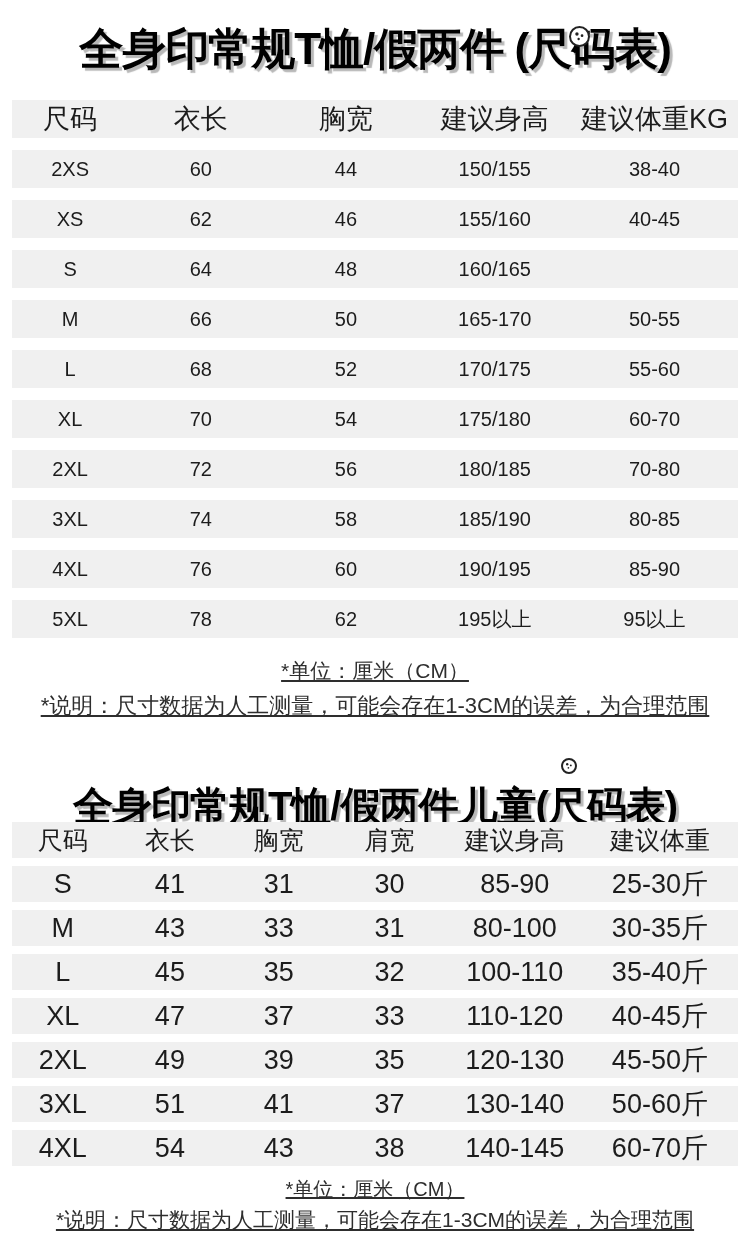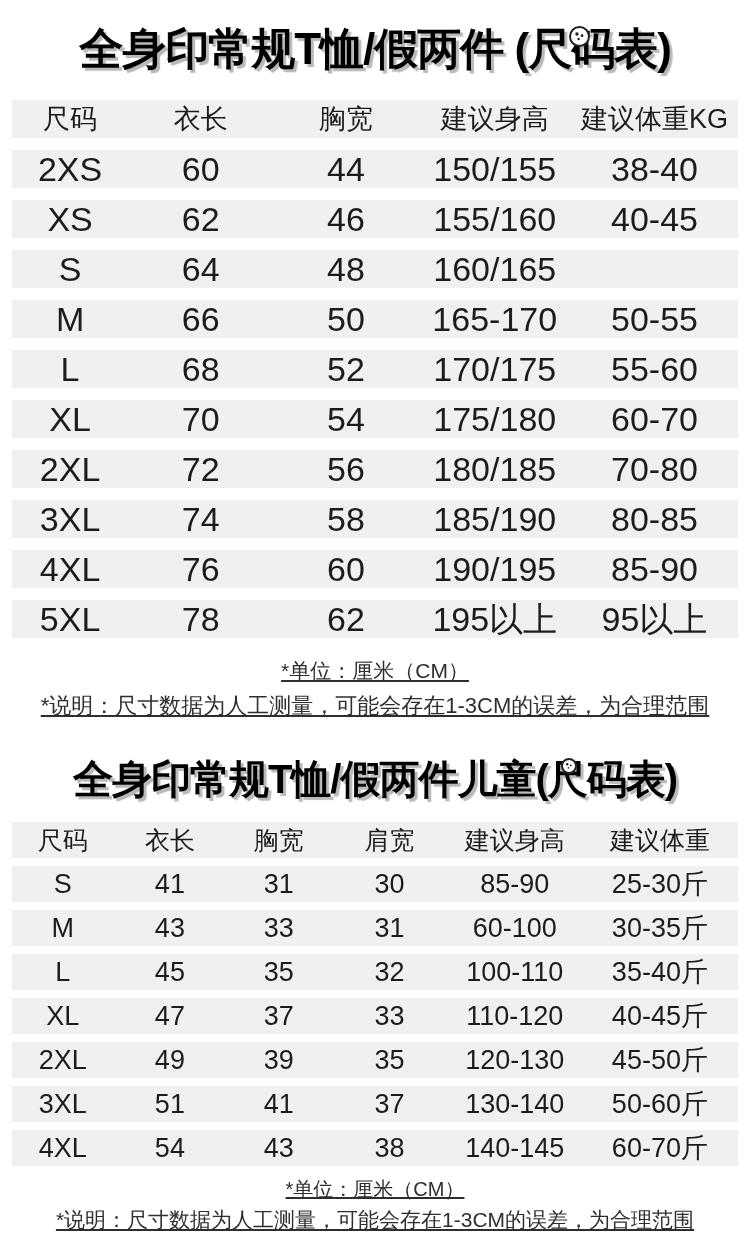--- a/index.html
+++ b/index.html
@@ -13,32 +13,32 @@
   }
   .page { position: relative; width: 750px; height: 986px; background: #fff; }
 
   .main-title {
     position: absolute; left: 0; width: 750px;
     text-align: center; font-weight: 900; color: #000;
     letter-spacing: -1px; white-space: nowrap;
     text-shadow: 3px 3px 1px rgba(0,0,0,0.28);
   }
   #title-adult { top: 20px; font-size: 44px; }
-  #title-kids  { top: 752px; font-size: 40px; }
+  #title-kids  { top: 779px; font-size: 40px; }
 
   .size-table { position: absolute; left: 12px; width: 726px; }
   #adult-table { top: 100px; }
   #kids-table  { top: 822px; }
 
   .trow {
     display: grid; align-items: center;
     background: #f0f0f0; text-align: center;
     color: #1c1c1c;
   }
-  .adult .trow { grid-template-columns: 16% 20% 20% 21% 23%; height: 38px; margin-bottom: 12px; font-size: 34px; }
+  .adult .trow { grid-template-columns: 16% 20% 20% 21% 23%; height: 38px; margin-bottom: 12px; font-size: 20px; }
   .adult .trow.thead { font-size: 27px; }
   .kids .trow { grid-template-columns: 14% 15.5% 14.5% 16% 18.5% 21.5%; height: 36px; margin-bottom: 8px; font-size: 27px; }
   .kids .trow.thead { font-size: 25px; }
   .trow span { display: block; line-height: 1; }
 
   .note {
     position: absolute; left: 0; width: 750px;
     text-align: center; color: #2e2e2e; white-space: nowrap; text-decoration: underline;
   }
   #note-adult-unit { top: 657px; font-size: 21px; }
@@ -177,21 +177,21 @@
         <span>31</span>
         <span>30</span>
         <span>85-90</span>
         <span>25-30斤</span>
       </div>
       <div class="trow">
         <span>M</span>
         <span>43</span>
         <span>33</span>
         <span>31</span>
-        <span>60-100</span>
+        <span>80-100</span>
         <span>30-35斤</span>
       </div>
       <div class="trow">
         <span>L</span>
         <span>45</span>
         <span>35</span>
         <span>32</span>
         <span>100-110</span>
         <span>35-40斤</span>
       </div>

